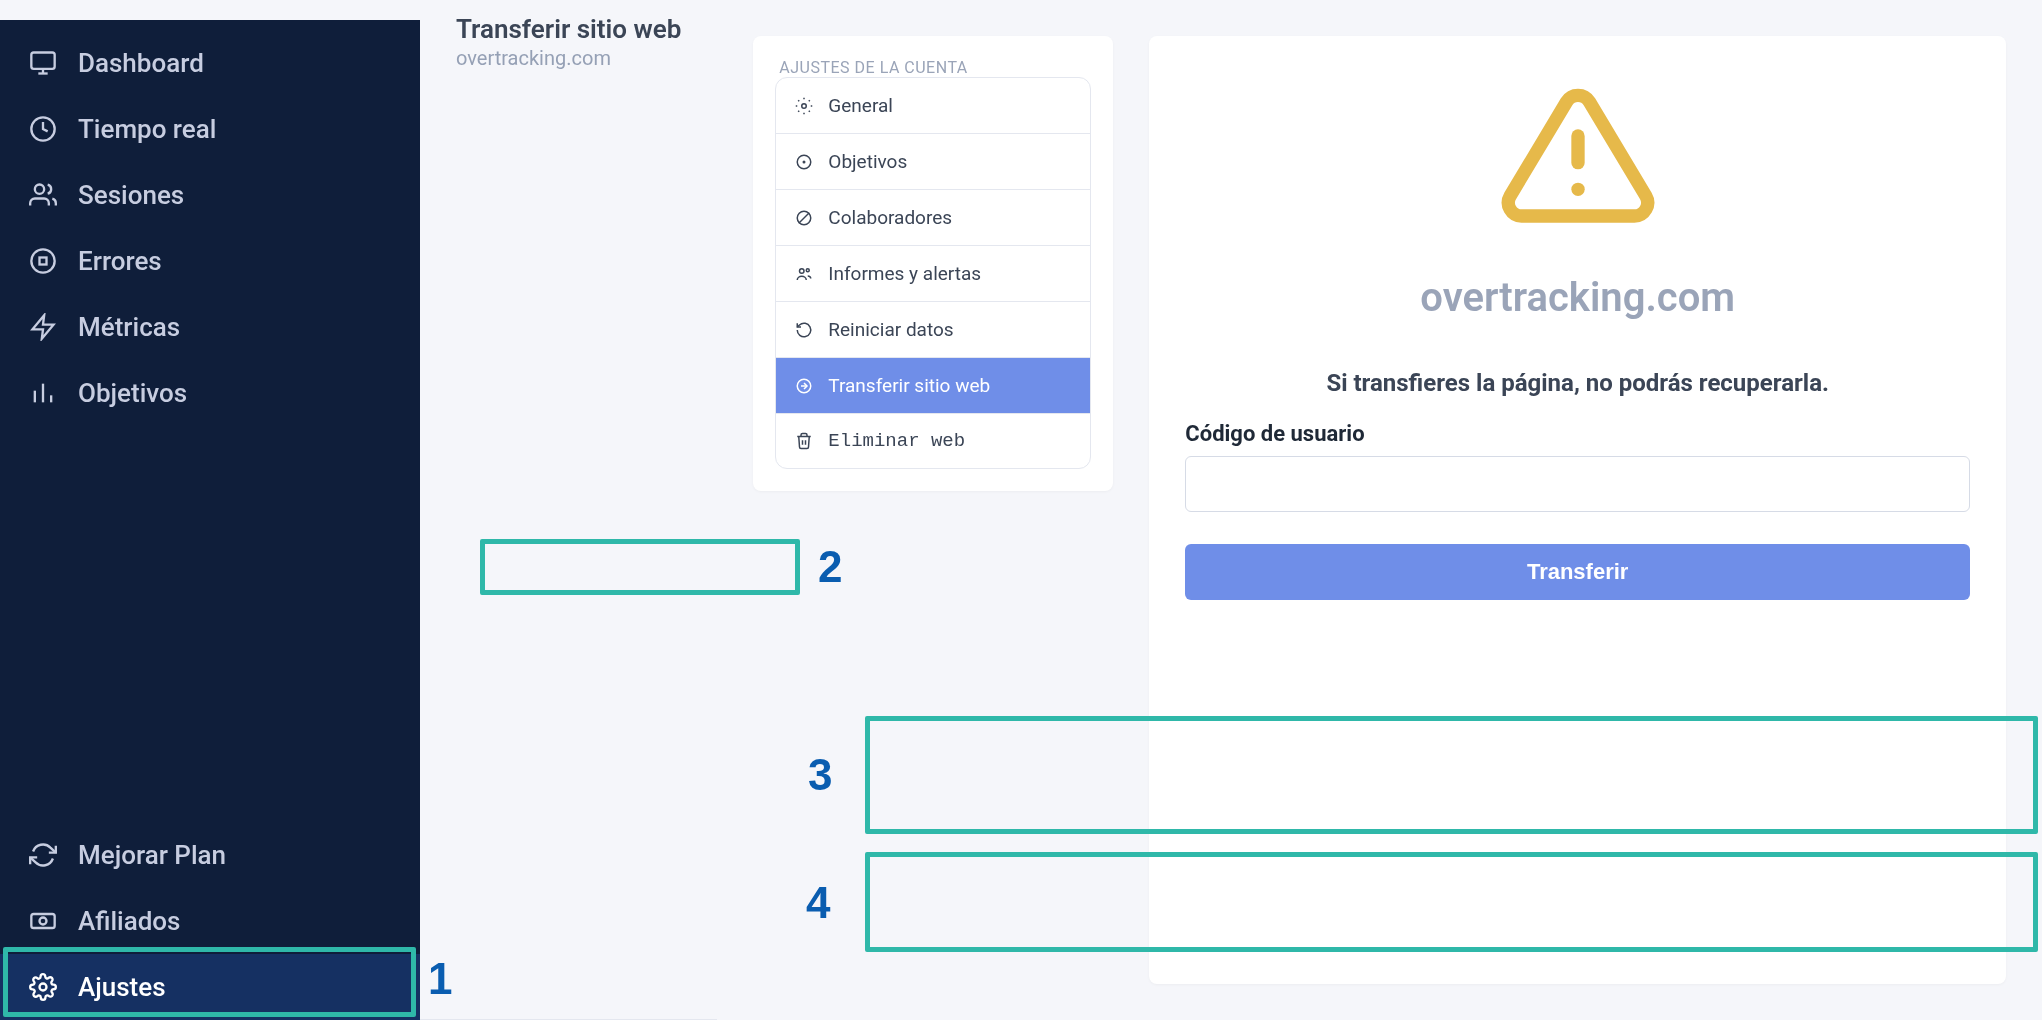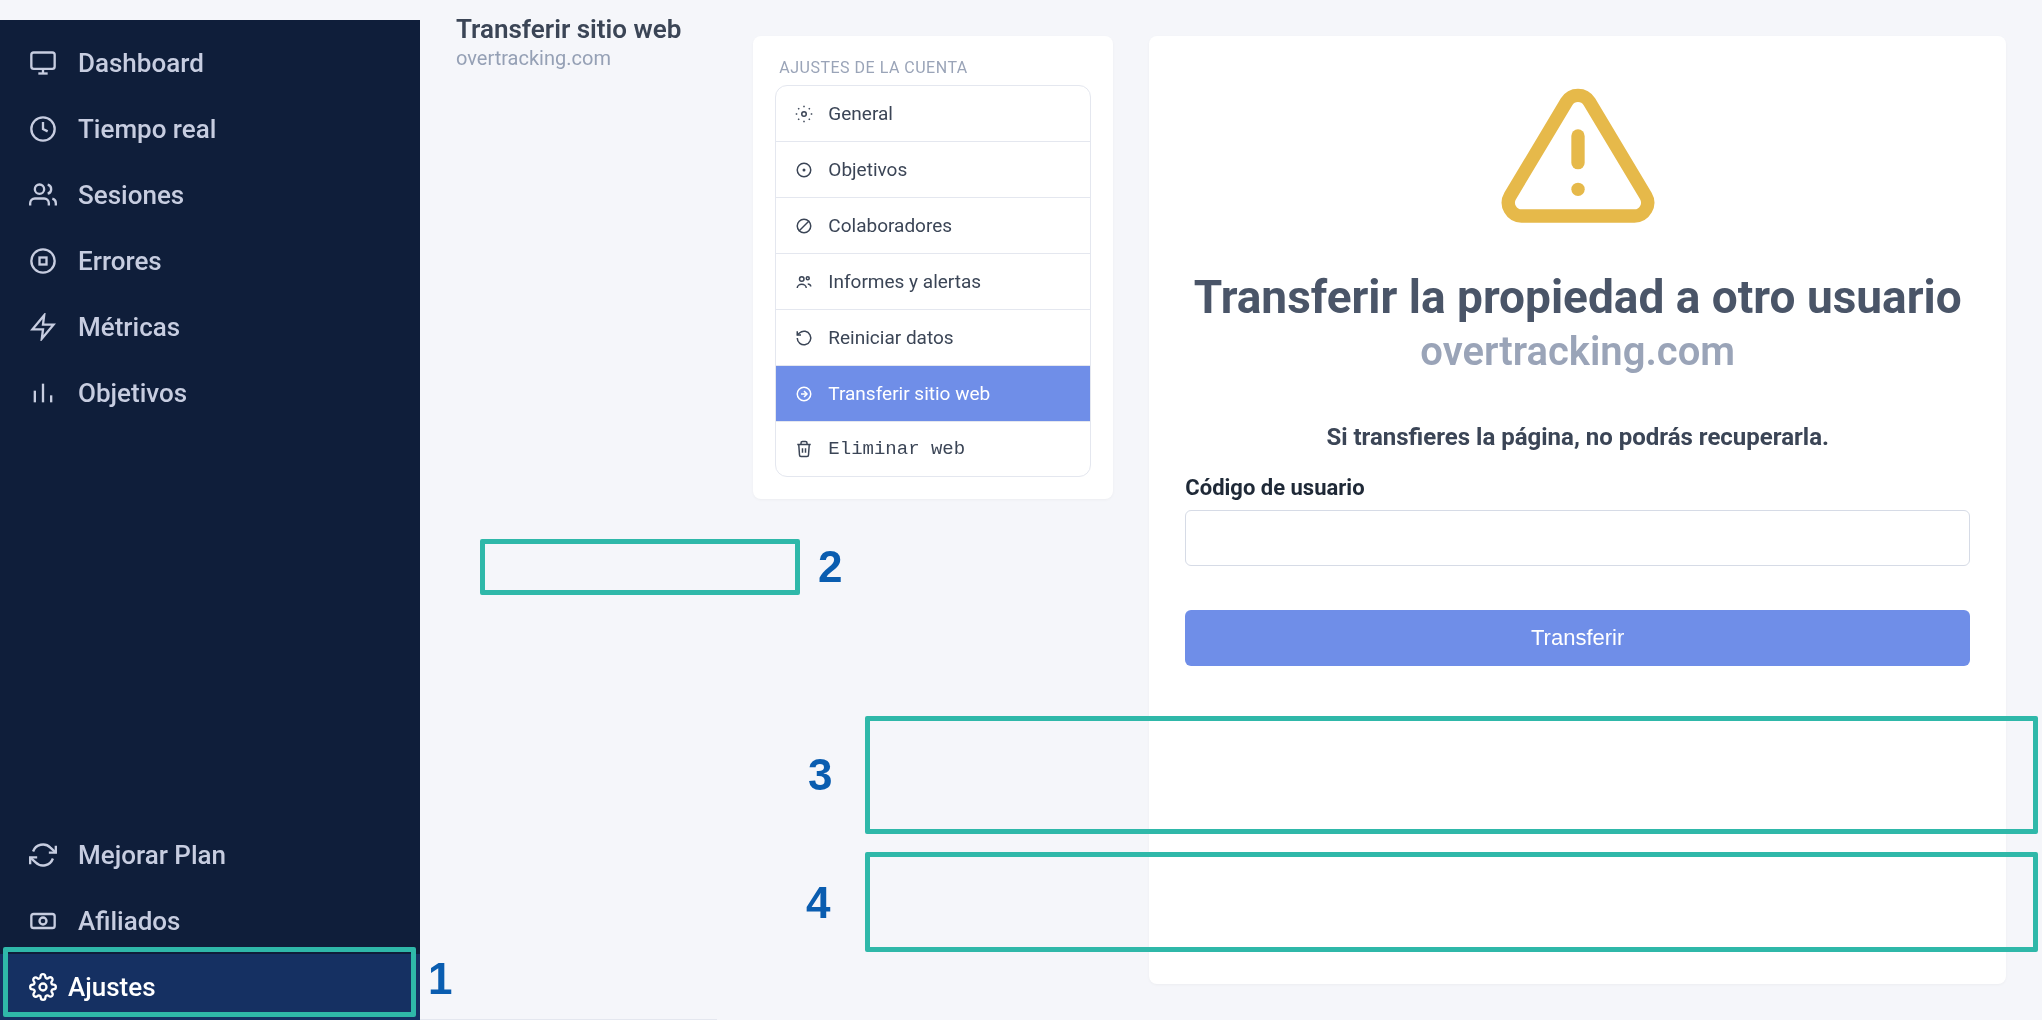--- a/index.html
+++ b/index.html
@@ -26,21 +26,20 @@
     padding: 18px 28px;
     color: #c7cde0;
     font-size: 26px;
     font-weight: 500;
     cursor: pointer;
     gap: 20px;
   }
   .sidebar-item.active {
     background: #153062;
     color: #fff;
-    gap: 10px;
   }
   .sidebar-item .icon {
     width: 30px;
     height: 30px;
     display: flex;
     align-items: center;
     justify-content: center;
     flex-shrink: 0;
   }
   .main {
@@ -73,21 +72,21 @@
     border-radius: 8px;
     width: 360px;
     padding: 22px 22px;
     align-self: flex-start;
     box-shadow: 0 1px 3px rgba(0,0,0,0.04);
   }
   .settings-card-title {
     font-size: 16px;
     color: #9aa4b8;
     letter-spacing: 0.5px;
-    margin-bottom: 8px;
+    margin-bottom: 0;
     padding-left: 4px;
   }
   .settings-list {
     border: 1px solid #e4e7ef;
     border-radius: 12px;
     overflow: hidden;
   }
   .settings-item {
     display: flex;
     align-items: center;
@@ -160,22 +159,22 @@
     padding: 0 14px;
   }
   .form-button {
     width: 100%;
     height: 56px;
     background: #6f8ee8;
     color: #fff;
     border: none;
     border-radius: 6px;
     font-size: 22px;
-    font-weight: 400;
-    margin-top: 44px;
+    font-weight: 700;
+    margin-top: 32px;
     cursor: pointer;
   }
   
   .annot-box {
     position: absolute;
     border: 5px solid #2fb8a9;
     pointer-events: none;
     border-radius: 2px;
   }
   .annot-num {
@@ -369,21 +368,20 @@
     </div>
 
     <div class="panel">
       <div class="panel-icon">
         <svg width="180" height="160" viewBox="0 0 24 24" fill="none" stroke="#e6b94a" stroke-width="2" stroke-linejoin="round" stroke-linecap="round">
           <path d="M10.29 3.86L1.82 18a2 2 0 0 0 1.71 3h16.94a2 2 0 0 0 1.71-3L13.71 3.86a2 2 0 0 0-3.42 0z"></path>
           <line x1="12" y1="9" x2="12" y2="13"></line>
           <line x1="12" y1="17" x2="12.01" y2="17"></line>
         </svg>
       </div>
-      <div class="panel-title">Transferir la propiedad a otro usuario</div>
       <div class="panel-domain">overtracking.com</div>
       <div class="panel-warning">Si transfieres la página, no podrás recuperarla.</div>
       <div class="form">
         <label class="form-label">Código de usuario</label>
         <input class="form-input" type="text" style="">
         <button class="form-button">Transferir</button>
       </div>
     </div>
   </div>
 </div>

